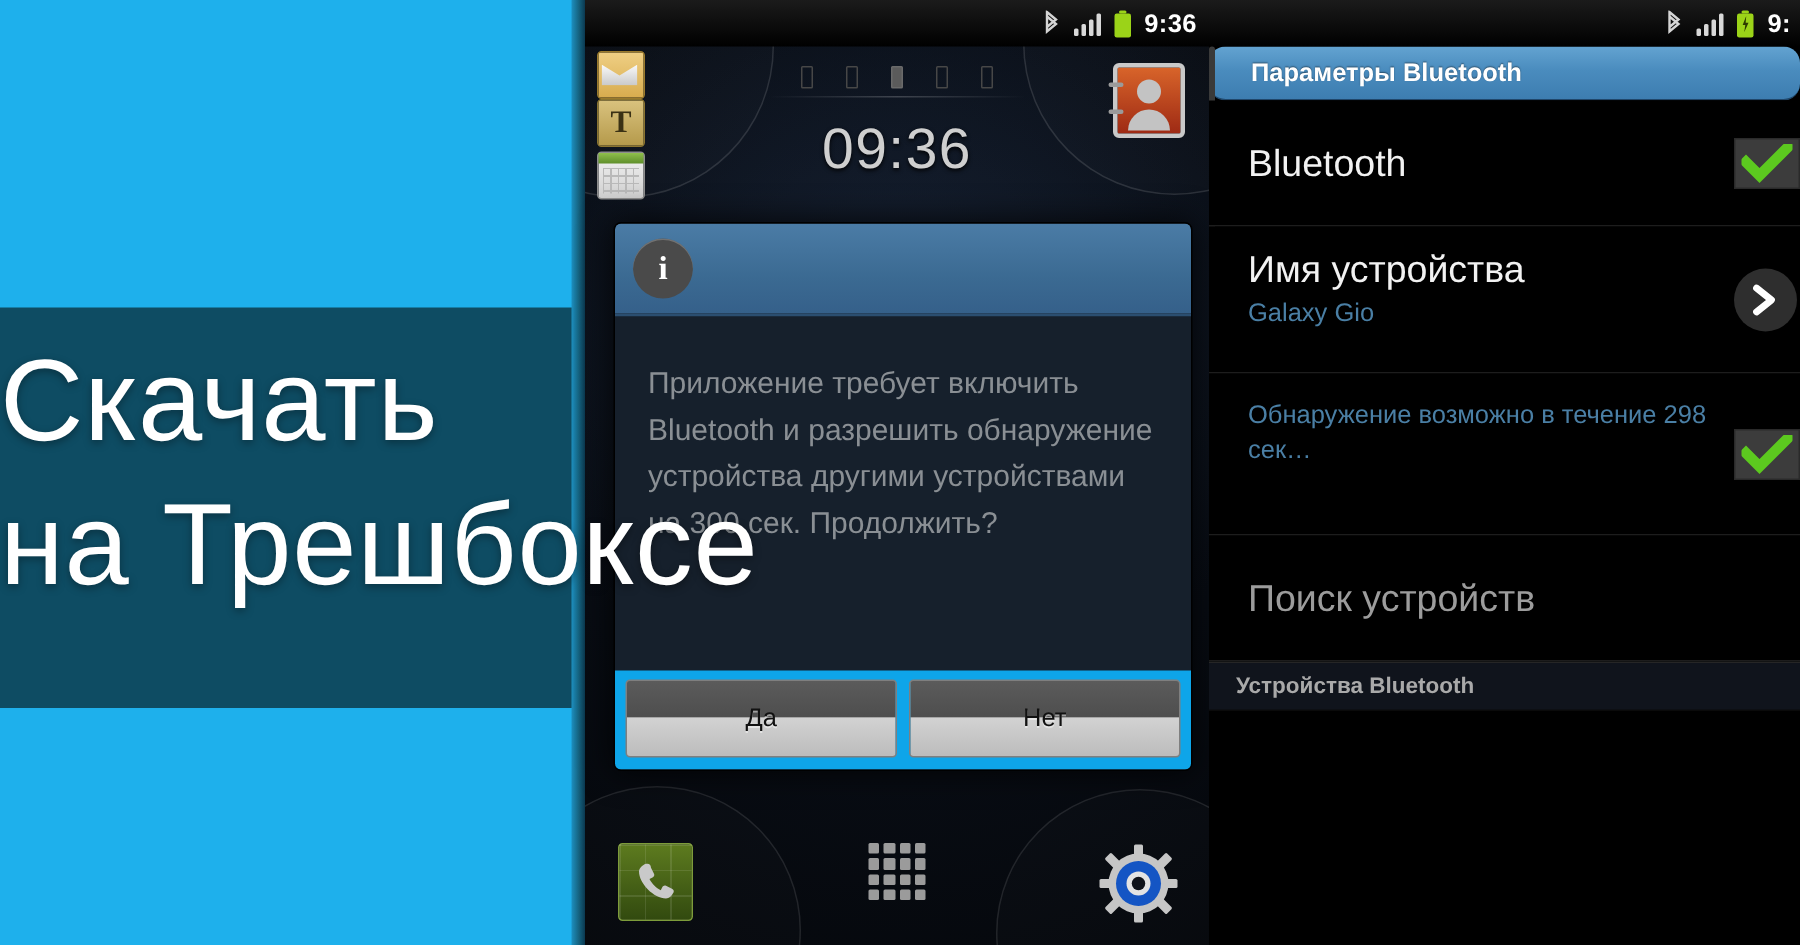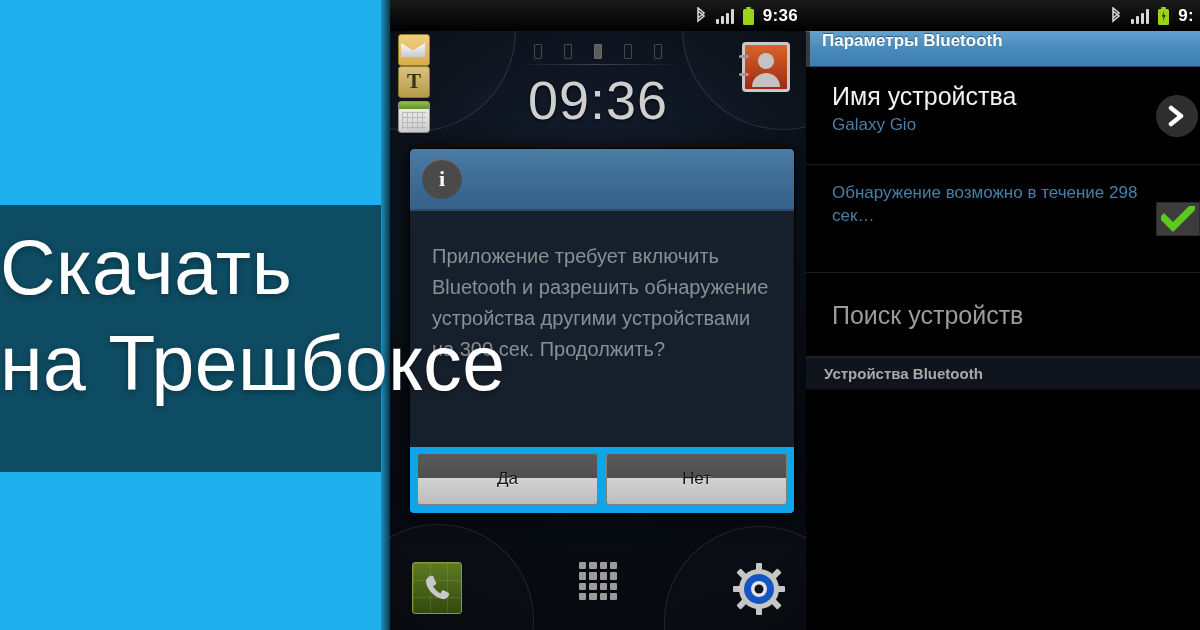--- a/index.html
+++ b/index.html
@@ -69,21 +69,21 @@
     border-radius:14px 14px 0 0;background:#c3c3c3;}
   .contacts-ic .ring{position:absolute;left:-6px;width:10px;height:3px;background:#9a9a9a;border-radius:2px;}
 
   .pagedots{position:absolute;left:0;right:0;top:44px;display:flex;justify-content:center;gap:22px;}
   .pagedots b{display:block;width:6px;height:13px;border-radius:1px;border:1px solid #474747;background:transparent;}
   .pagedots b.on{background:#5b5b5b;border-color:#6a6a6a;}
 
   .clockwrap{position:absolute;left:0;right:0;top:64px;text-align:center;}
   .clock-sep{width:172px;height:1px;margin:0 auto 4px;
     background:linear-gradient(to right,transparent,rgba(255,255,255,.2),transparent);}
-  .clock{font-size:54px;color:#cfcfcf;font-weight:300;letter-spacing:1px;line-height:62px;
+  .clock{font-size:38px;color:#cfcfcf;font-weight:300;letter-spacing:1px;line-height:62px;
     text-shadow:0 1px 3px rgba(0,0,0,.9);}
 
   
   .dock{position:absolute;left:0;bottom:0;width:416px;height:92px;}
   .dock-arc-l{position:absolute;left:-48px;bottom:-86px;width:190px;height:190px;border-radius:50%;
     border:1px solid rgba(255,255,255,.10);background:rgba(255,255,255,.015);}
   .dock-arc-r{position:absolute;right:-50px;bottom:-88px;width:190px;height:190px;border-radius:50%;
     border:1px solid rgba(255,255,255,.10);background:rgba(255,255,255,.015);}
   .dock-phone{position:absolute;left:22px;bottom:16px;width:50px;height:52px;border-radius:3px;
     background:linear-gradient(to bottom,#5d7b1f,#324a0f);border:1px solid #7d9c3a;box-sizing:border-box;}
@@ -113,23 +113,23 @@
     padding:6px 7px 8px 7px;display:flex;gap:8px;background:#0ea5e9;}
   .dlg-btn{flex:1;border-radius:3px;border:1px solid #7f7f7f;box-sizing:border-box;
     background:linear-gradient(to bottom,#5b5b5b 0%,#4e4e4e 48%,#d2d2d2 49%,#bcbcbc 100%);
     color:#111;font-size:17px;display:flex;align-items:center;justify-content:center;
     text-shadow:0 1px 0 rgba(255,255,255,.45);}
 
   
   .bt{position:absolute;left:806px;top:0;width:394px;height:630px;background:#000;overflow:hidden;}
   .bt-status{height:31px;display:flex;align-items:center;justify-content:flex-end;gap:9px;padding-right:6px;
     background:linear-gradient(to bottom,#1b1b1b,#000);box-sizing:border-box;}
-  .bt-header{height:36px;display:flex;align-items:flex-start;padding-left:16px;box-sizing:border-box;
+  .bt-header{height:36px;display:flex;align-items:center;padding-left:28px;box-sizing:border-box;
     background:linear-gradient(to bottom,#63a3d1 0%,#4a8cbe 45%,#3d7db0 100%);
-    border-bottom:1px solid #20476b;}
+    border-bottom:1px solid #20476b;border-radius:11px;}
   .bt-header-txt{color:#fff;font-size:17px;font-weight:bold;text-shadow:0 -1px 1px rgba(0,0,0,.45);}
   .bt-row{position:relative;padding:14px 60px 14px 26px;border-bottom:1px solid #1d1d1d;box-sizing:border-box;
     background:#000;}
   .bt-row .t{color:#f2f2f2;font-size:25px;line-height:30px;}
   .bt-row .t.dim{color:#9c9c9c;}
   .bt-row .s{color:#4a7fa5;font-size:17px;line-height:23px;margin-top:2px;}
   .bt-check{position:absolute;right:0px;top:50%;margin-top:-17px;width:44px;height:34px;background:#3c3c3c;
     border:1px solid #2a2a2a;box-sizing:border-box;}
   .bt-check svg{position:absolute;left:4px;top:3px;}
   .bt-chev{position:absolute;right:2px;top:50%;margin-top:-21px;width:42px;height:42px;border-radius:50%;
@@ -285,20 +285,28 @@
       </span>
       <span class="sb-time">9:</span>
     </div>
 
     <div class="bt-header">
       <span class="bt-header-txt">Параметры Bluetooth</span>
     </div>
 
     <div class="bt-scroll"></div>
 
+    <div class="bt-row" style="height:84px;display:flex;align-items:center">
+      <div class="t">Bluetooth</div>
+      <span class="bt-check">
+        <svg width="34" height="26" viewBox="0 0 34 26">
+          <path d="M3 12 L12 21 L31 2" fill="none" stroke="#5cc91f" stroke-width="7" stroke-linecap="square"></path>
+        </svg>
+      </span>
+    </div>
 
     <div class="bt-row" style="height:98px">
       <div class="t">Имя устройства</div>
       <div class="s">Galaxy Gio</div>
       <span class="bt-chev">
         <svg width="20" height="22" viewBox="0 0 20 22">
           <path d="M4 3 L14 11 L4 19" fill="none" stroke="#fff" stroke-width="4.5" stroke-linecap="round" stroke-linejoin="round"></path>
         </svg>
       </span>
     </div>

